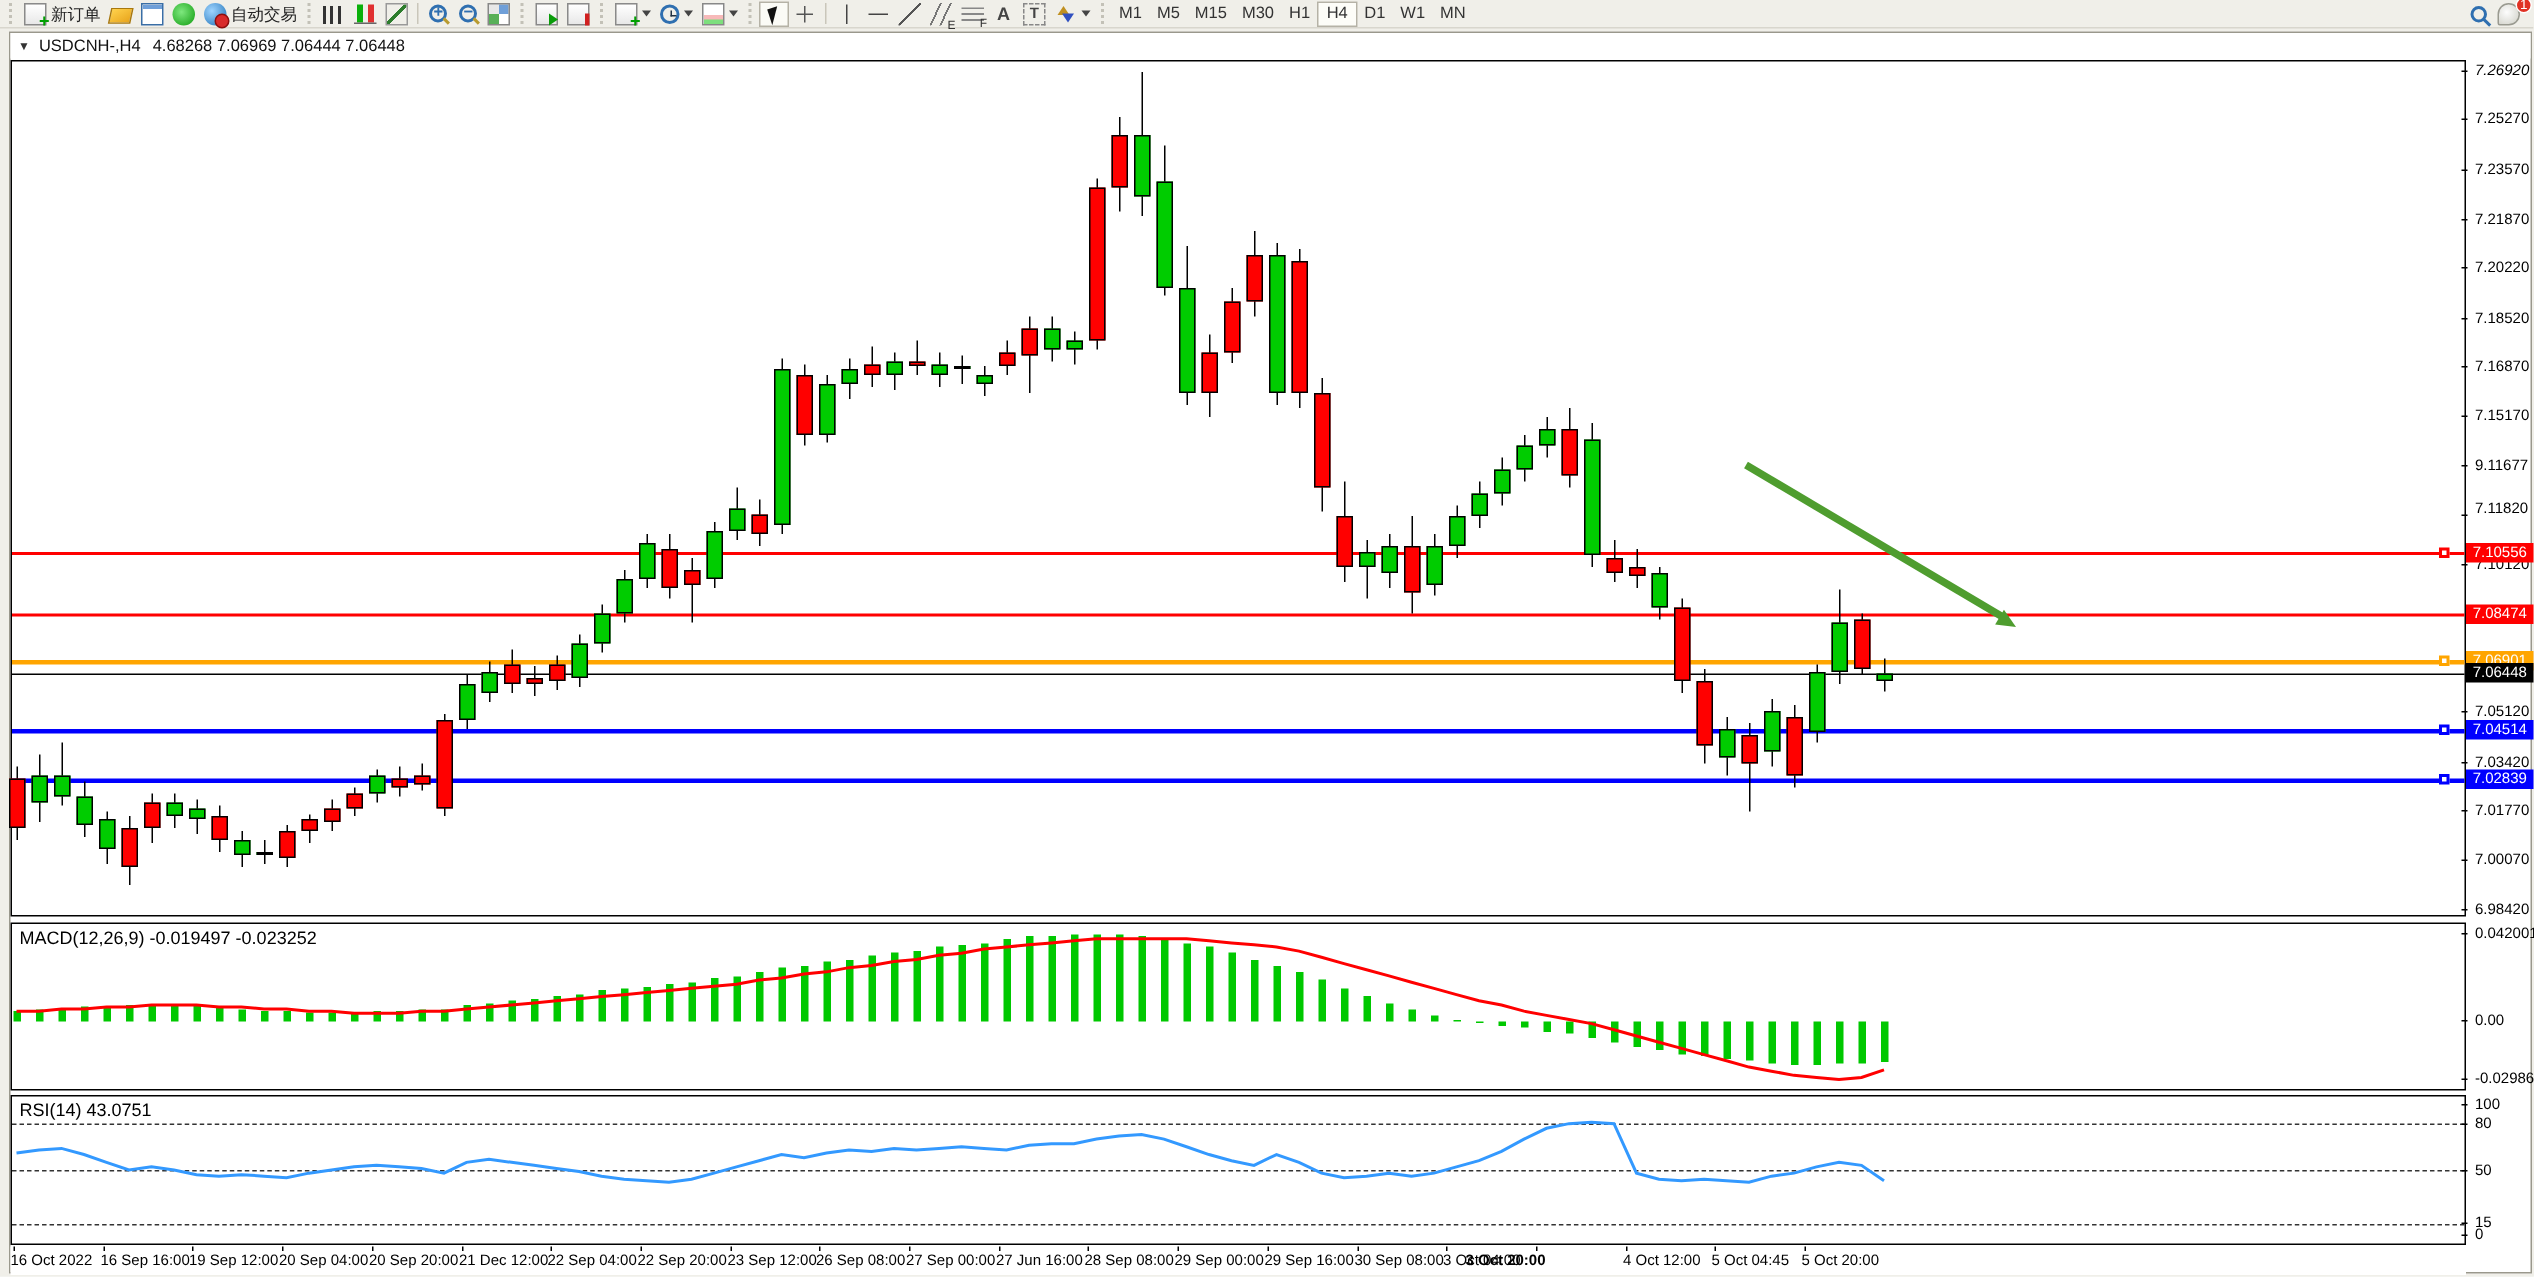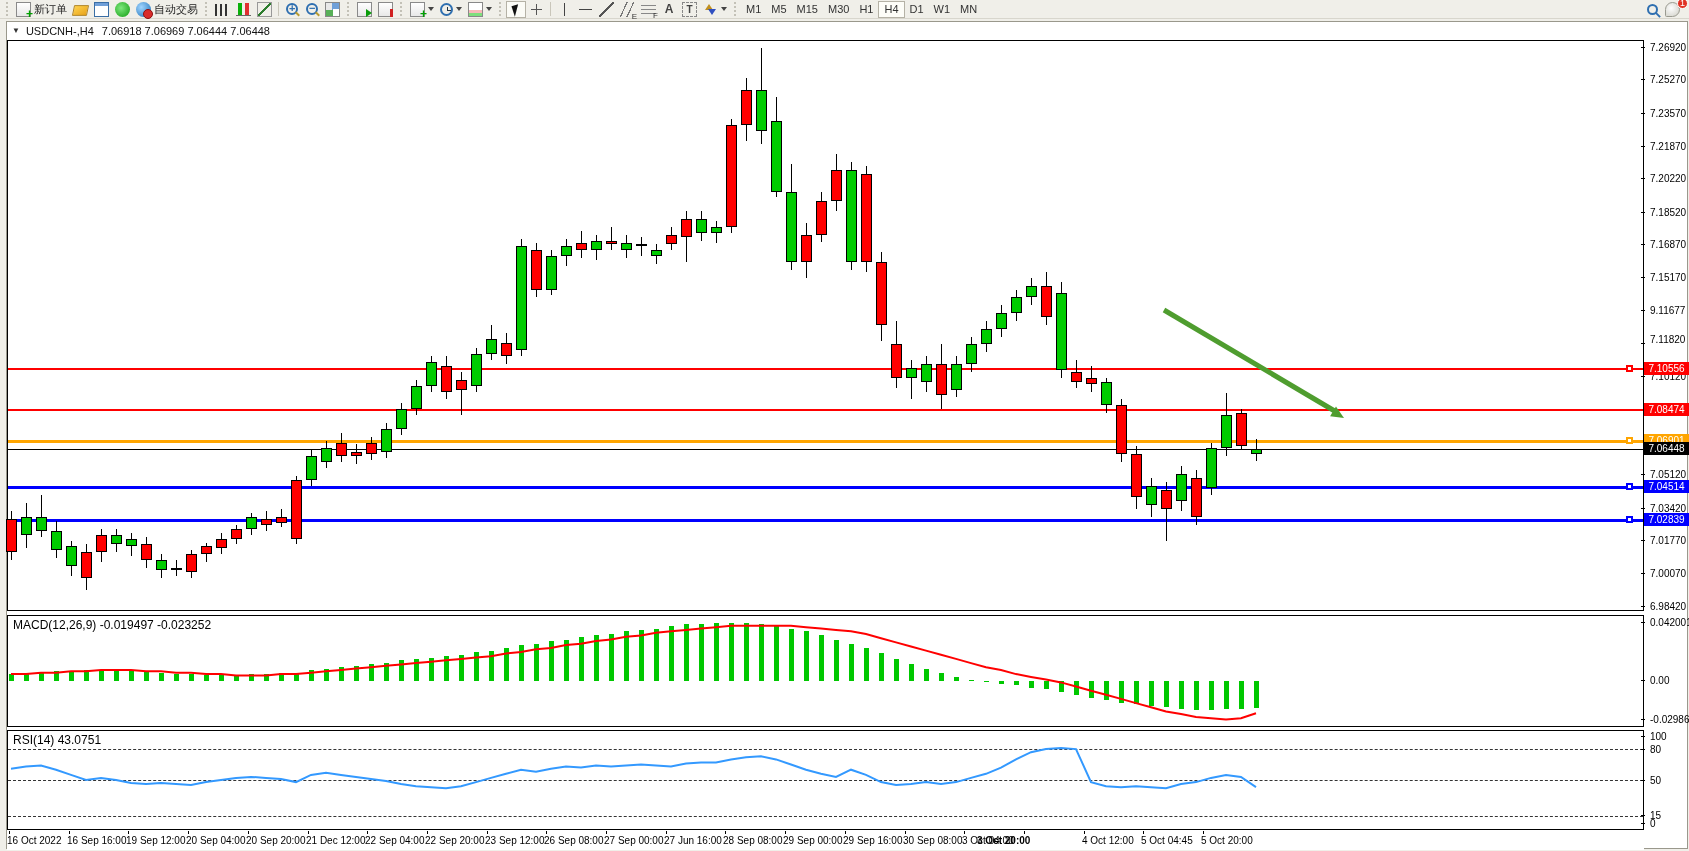--- a/index.html
+++ b/index.html
@@ -221,21 +221,21 @@
       <span class="ic ic-chat"></span>
       <span class="badge">1</span>
     </div>
   </div>
 </div>
 
 <div class="chart-window">
   <div class="chart-titlebar">
     <span class="collapse">▼</span>
     <span>USDCNH-,H4</span>
-    <span class="tq">7.06918 7.06969 7.06444 7.06448</span>
+    <span class="tq">4.68268 7.06969 7.06444 7.06448</span>
   </div>
 
   <div class="pane pane-main" id="pane-main">
       <div class="hline-lv" style="top: 326.863px; width: 1635px; height: 2px; background: rgb(255, 0, 0);"></div>
       <div class="lv-handle" style="left: 1618px; top: 323.863px; border: 2px solid rgb(255, 0, 0);"></div>
       <div class="hline-lv" style="top: 367.686px; width: 1635px; height: 2px; background: rgb(255, 0, 0);"></div>
       <div class="hline-lv" style="top: 398.529px; width: 1635px; height: 3px; background: rgb(255, 165, 0);"></div>
       <div class="lv-handle" style="left: 1618px; top: 395.529px; border: 2px solid rgb(255, 165, 0);"></div>
       <div class="hline-lv" style="top: 445.333px; width: 1635px; height: 3px; background: rgb(0, 0, 255);"></div>
       <div class="lv-handle" style="left: 1618px; top: 442.333px; border: 2px solid rgb(0, 0, 255);"></div>
@@ -552,21 +552,21 @@
       <div class="dtick" style="left: 1017px;"></div>
       <div class="dlabel" style="left: 970px; font-weight: bold;">3 Oct 20:00</div>
       <div class="dtick" style="left: 1077px;"></div>
       <div class="dlabel" style="left: 1075px;">4 Oct 12:00</div>
       <div class="dtick" style="left: 1136px;"></div>
       <div class="dlabel" style="left: 1134px;">5 Oct 04:45</div>
       <div class="dtick" style="left: 1196px;"></div>
       <div class="dlabel" style="left: 1194px;">5 Oct 20:00</div>
     </div>
   <div class="axis-col" id="axis-col">
-      <div class="plabel" style="left: 5px; top: 20px;">7.26920</div>
+      <div class="plabel" style="left: 5px; top: 20px; font-style: italic;">7.26920</div>
       <div class="ptick" style="left: -4px; top: 25px;"></div>
       <div class="plabel" style="left: 5px; top: 52.3529px;">7.25270</div>
       <div class="ptick" style="left: -4px; top: 57.3529px;"></div>
       <div class="plabel" style="left: 5px; top: 85.6863px;">7.23570</div>
       <div class="ptick" style="left: -4px; top: 90.6863px;"></div>
       <div class="plabel" style="left: 5px; top: 119.02px;">7.21870</div>
       <div class="ptick" style="left: -4px; top: 124.02px;"></div>
       <div class="plabel" style="left: 5px; top: 151.373px;">7.20220</div>
       <div class="ptick" style="left: -4px; top: 156.373px;"></div>
       <div class="plabel" style="left: 5px; top: 184.706px;">7.18520</div>

